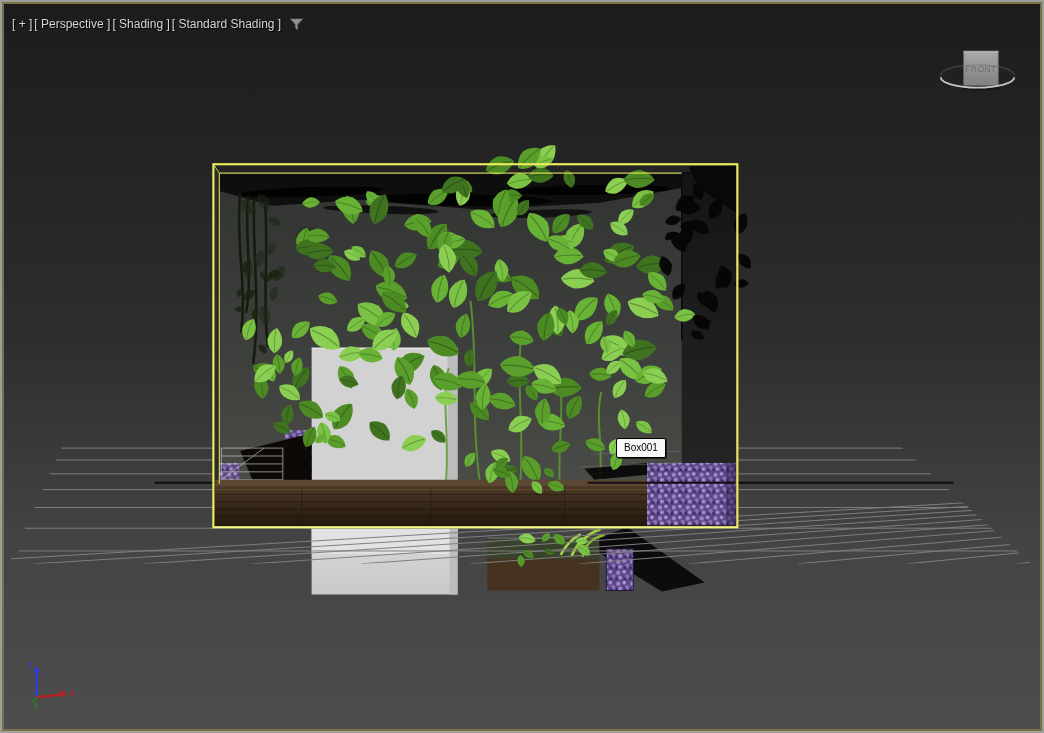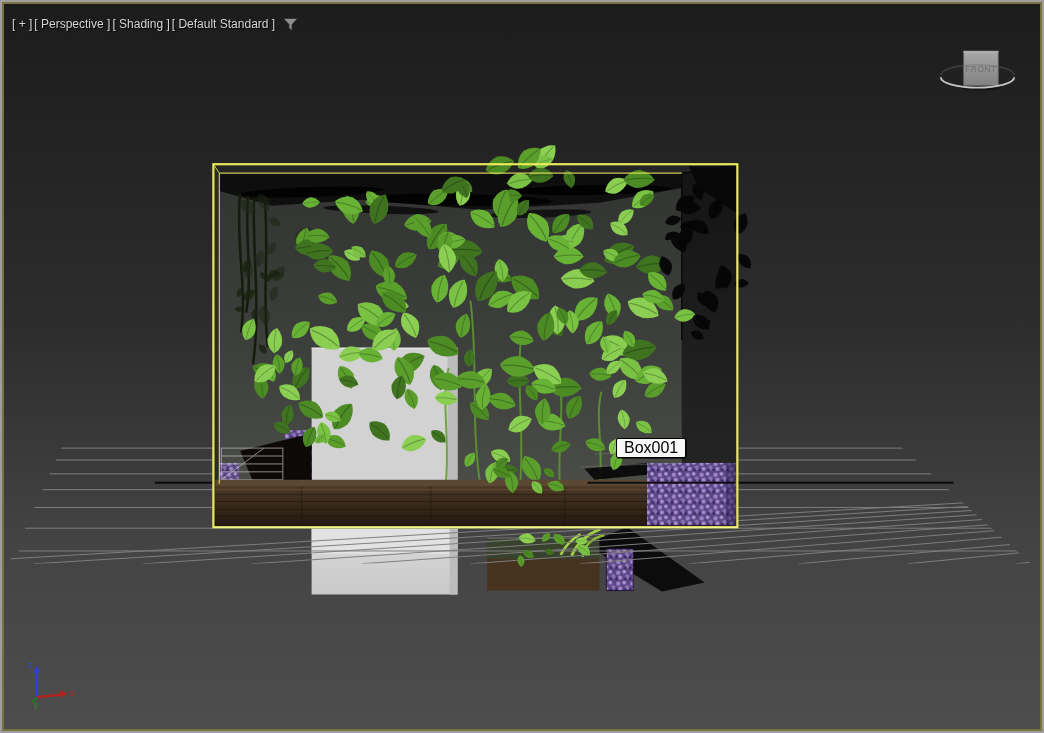--- a/index.html
+++ b/index.html
@@ -16,21 +16,21 @@
   .vp-label{
     position:absolute;left:8px;top:13px;display:flex;align-items:center;gap:2px;
     color:#d6d6d6;font-size:12px;line-height:14px;white-space:nowrap;
     text-shadow:1px 1px 1px #000;user-select:none;
   }
   .vp-label span{cursor:pointer;}
   .vp-filter{margin-left:6px;display:flex;align-items:center;cursor:pointer;}
   .tooltip{
     position:absolute;left:612px;top:434px;
     background:#f8f8f8;color:#000;border:1px solid #000;border-radius:2px;
-    padding:1px 7px 2px 7px;font-size:16px;line-height:15px;
+    padding:1px 7px 2px 7px;font-size:10px;line-height:15px;
     box-shadow:1px 1px 0 rgba(0,0,0,0.55);white-space:nowrap;
   }
 </style>
 </head>
 <body>
 
 <div class="frame">
   <div class="viewport">
 
     <svg class="scene" viewBox="0 0 1044 733" preserveAspectRatio="none">
@@ -458,21 +458,21 @@
         <text x="66" y="700" font-size="10" fill="#c22525">x</text>
         <line x1="33" y1="701" x2="28.5" y2="706" stroke-width="2" stroke="#1e7e1e"></line>
         <text x="30" y="712" font-size="9" fill="#2a8f2a">y</text>
       </g>
     </svg>
 
     <div class="vp-label">
       <span>[ + ]</span>
       <span>[ Perspective ]</span>
       <span>[ Shading ]</span>
-      <span>[ Default Standard ]</span>
+      <span>[ Standard Shading ]</span>
       <span class="vp-filter">
         <svg width="15" height="13" viewBox="0 0 15 13">
           <polygon points="0.5,0.5 14.5,0.5 9,6.5 9,12.5 6,10.2 6,6.5" fill="#8f8f8f" stroke="#2c2c2c" stroke-width="0.8"></polygon>
         </svg>
       </span>
     </div>
 
     <div class="tooltip">Box001</div>
   </div>
 </div>

